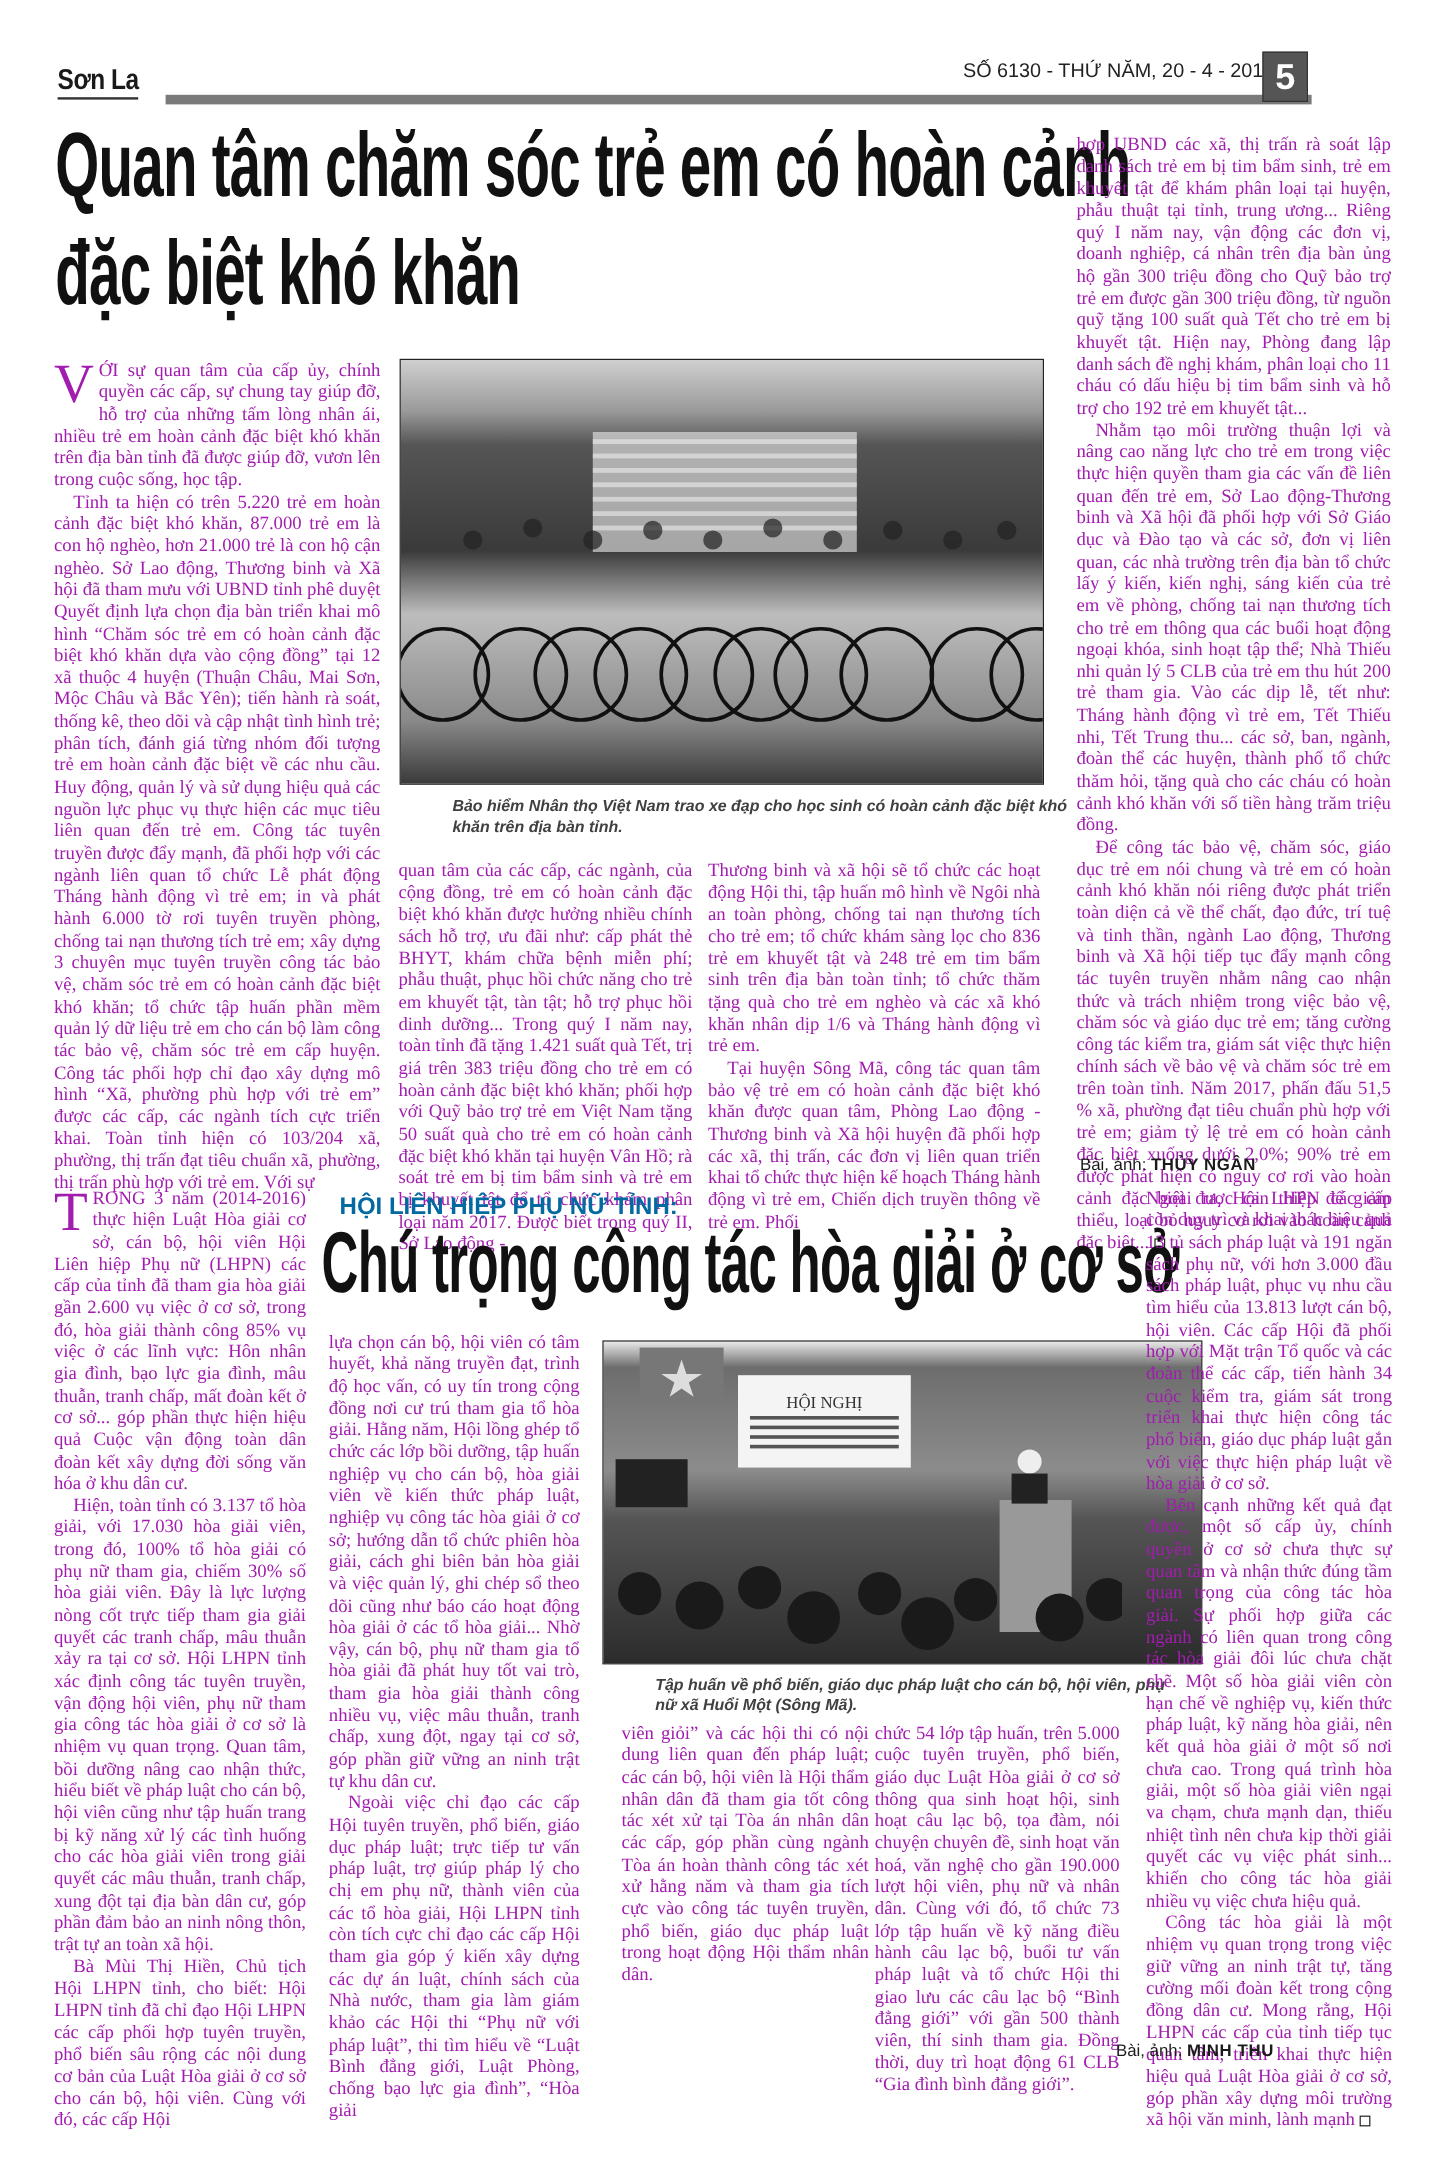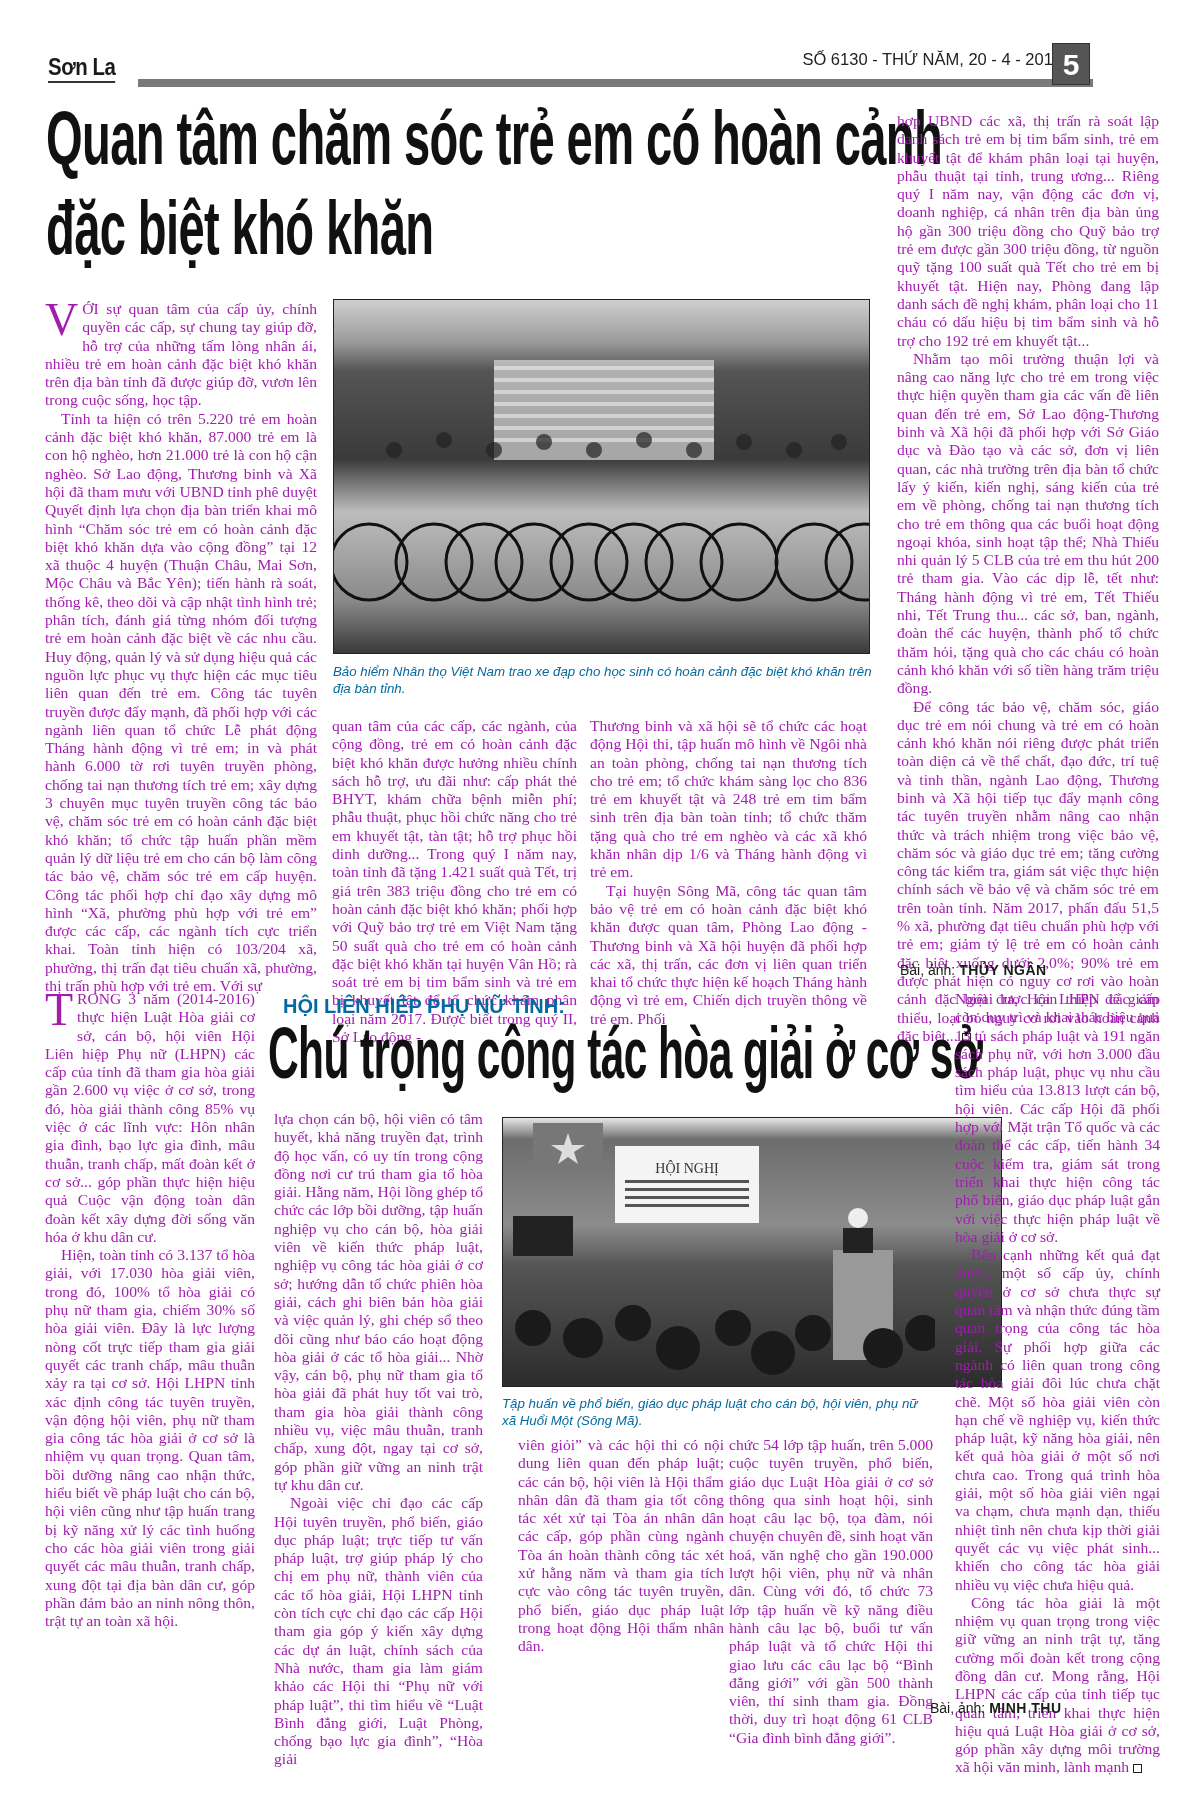--- a/index.html
+++ b/index.html
@@ -22,21 +22,21 @@
   .col { font-size: 15.6px; line-height: 18.3px; text-align: justify; color: #a21caf; }
   .col p { text-indent: 16px; }
   .col p.noind { text-indent: 0; }
   .dropcap { float: left; font-size: 46px; line-height: 36px; margin: 2px 4px 0 0; font-family: "Liberation Serif", serif; }
 
   .c1 { left: 45px; top: 300px; width: 272px; }
   .c2 { left: 332px; top: 717px; width: 245px; }
   .c3 { left: 590px; top: 717px; width: 277px; }
   .c4 { left: 897px; top: 112px; width: 262px; }
 
-  .caption { font-family: "Liberation Sans", sans-serif; font-style: italic; font-weight: normal; font-size: 13.3px; line-height: 17px; color: #0369a1; }
+  .caption { font-family: "Liberation Sans", sans-serif; font-style: italic; font-weight: bold; font-size: 13.3px; line-height: 17px; color: #404040; margin-left: 44px; }
   .cap1 { left: 333px; top: 663px; width: 540px; }
   .cap2 { left: 502px; top: 1395px; width: 430px; }
 
   .byline { font-family: "Liberation Sans", sans-serif; font-size: 14px; text-align: left; }
   .byline b { font-weight: bold; letter-spacing: 0.5px; }
   .by1 { left: 900px; top: 962px; width: 262px; }
   .by2 { left: 930px; top: 1700px; width: 232px; }
 
   
   .kicker { left: 271px; top: 995px; font-family: "Liberation Sans", sans-serif; font-weight: bold; font-size: 20px; color: #0369a1; margin-left: 12px; }
@@ -127,20 +127,21 @@
   <span>Bài, ảnh:</span>
   <b>THỦY NGÂN</b>
 </div>
 
 <div class="abs kicker">HỘI LIÊN HIỆP PHỤ NỮ TỈNH:</div>
 <h1 class="abs headline h2">Chú trọng công tác hòa giải ở cơ sở</h1>
 
 <div class="abs col d1">
   <p class="noind"><span class="dropcap">T</span><span>RONG 3 năm (2014-2016) thực hiện Luật Hòa giải cơ sở, cán bộ, hội viên Hội Liên hiệp Phụ nữ (LHPN) các cấp của tỉnh đã tham gia hòa giải gần 2.600 vụ việc ở cơ sở, trong đó, hòa giải thành công 85% vụ việc ở các lĩnh vực: Hôn nhân gia đình, bạo lực gia đình, mâu thuẫn, tranh chấp, mất đoàn kết ở cơ sở... góp phần thực hiện hiệu quả Cuộc vận động toàn dân đoàn kết xây dựng đời sống văn hóa ở khu dân cư.</span></p>
   <p>Hiện, toàn tỉnh có 3.137 tổ hòa giải, với 17.030 hòa giải viên, trong đó, 100% tổ hòa giải có phụ nữ tham gia, chiếm 30% số hòa giải viên. Đây là lực lượng nòng cốt trực tiếp tham gia giải quyết các tranh chấp, mâu thuẫn xảy ra tại cơ sở. Hội LHPN tỉnh xác định công tác tuyên truyền, vận động hội viên, phụ nữ tham gia công tác hòa giải ở cơ sở là nhiệm vụ quan trọng. Quan tâm, bồi dưỡng nâng cao nhận thức, hiểu biết về pháp luật cho cán bộ, hội viên cũng như tập huấn trang bị kỹ năng xử lý các tình huống cho các hòa giải viên trong giải quyết các mâu thuẫn, tranh chấp, xung đột tại địa bàn dân cư, góp phần đảm bảo an ninh nông thôn, trật tự an toàn xã hội.</p>
+  <p>Bà Mùi Thị Hiền, Chủ tịch Hội LHPN tỉnh, cho biết: Hội LHPN tỉnh đã chỉ đạo Hội LHPN các cấp phối hợp tuyên truyền, phổ biến sâu rộng các nội dung cơ bản của Luật Hòa giải ở cơ sở cho cán bộ, hội viên. Cùng với đó, các cấp Hội</p>
 </div>
 <div class="abs col d2">
   <p class="noind">lựa chọn cán bộ, hội viên có tâm huyết, khả năng truyền đạt, trình độ học vấn, có uy tín trong cộng đồng nơi cư trú tham gia tổ hòa giải. Hằng năm, Hội lồng ghép tổ chức các lớp bồi dưỡng, tập huấn nghiệp vụ cho cán bộ, hòa giải viên về kiến thức pháp luật, nghiệp vụ công tác hòa giải ở cơ sở; hướng dẫn tổ chức phiên hòa giải, cách ghi biên bản hòa giải và việc quản lý, ghi chép sổ theo dõi cũng như báo cáo hoạt động hòa giải ở các tổ hòa giải... Nhờ vậy, cán bộ, phụ nữ tham gia tổ hòa giải đã phát huy tốt vai trò, tham gia hòa giải thành công nhiều vụ, việc mâu thuẫn, tranh chấp, xung đột, ngay tại cơ sở, góp phần giữ vững an ninh trật tự khu dân cư.</p>
   <p>Ngoài việc chỉ đạo các cấp Hội tuyên truyền, phổ biến, giáo dục pháp luật; trực tiếp tư vấn pháp luật, trợ giúp pháp lý cho chị em phụ nữ, thành viên của các tổ hòa giải, Hội LHPN tỉnh còn tích cực chỉ đạo các cấp Hội tham gia góp ý kiến xây dựng các dự án luật, chính sách của Nhà nước, tham gia làm giám khảo các Hội thi “Phụ nữ với pháp luật”, thi tìm hiểu về “Luật Bình đẳng giới, Luật Phòng, chống bạo lực gia đình”, “Hòa giải</p>
 </div>
 
 <div class="abs photo photo2">
   <svg width="432" height="270" viewBox="0 0 432 270">
     <rect x="30" y="5" width="70" height="45" fill="#777"></rect>
     <polygon points="65,15 69,27 82,27 71,34 75,46 65,39 55,46 59,34 48,27 61,27" fill="#ddd"></polygon>

